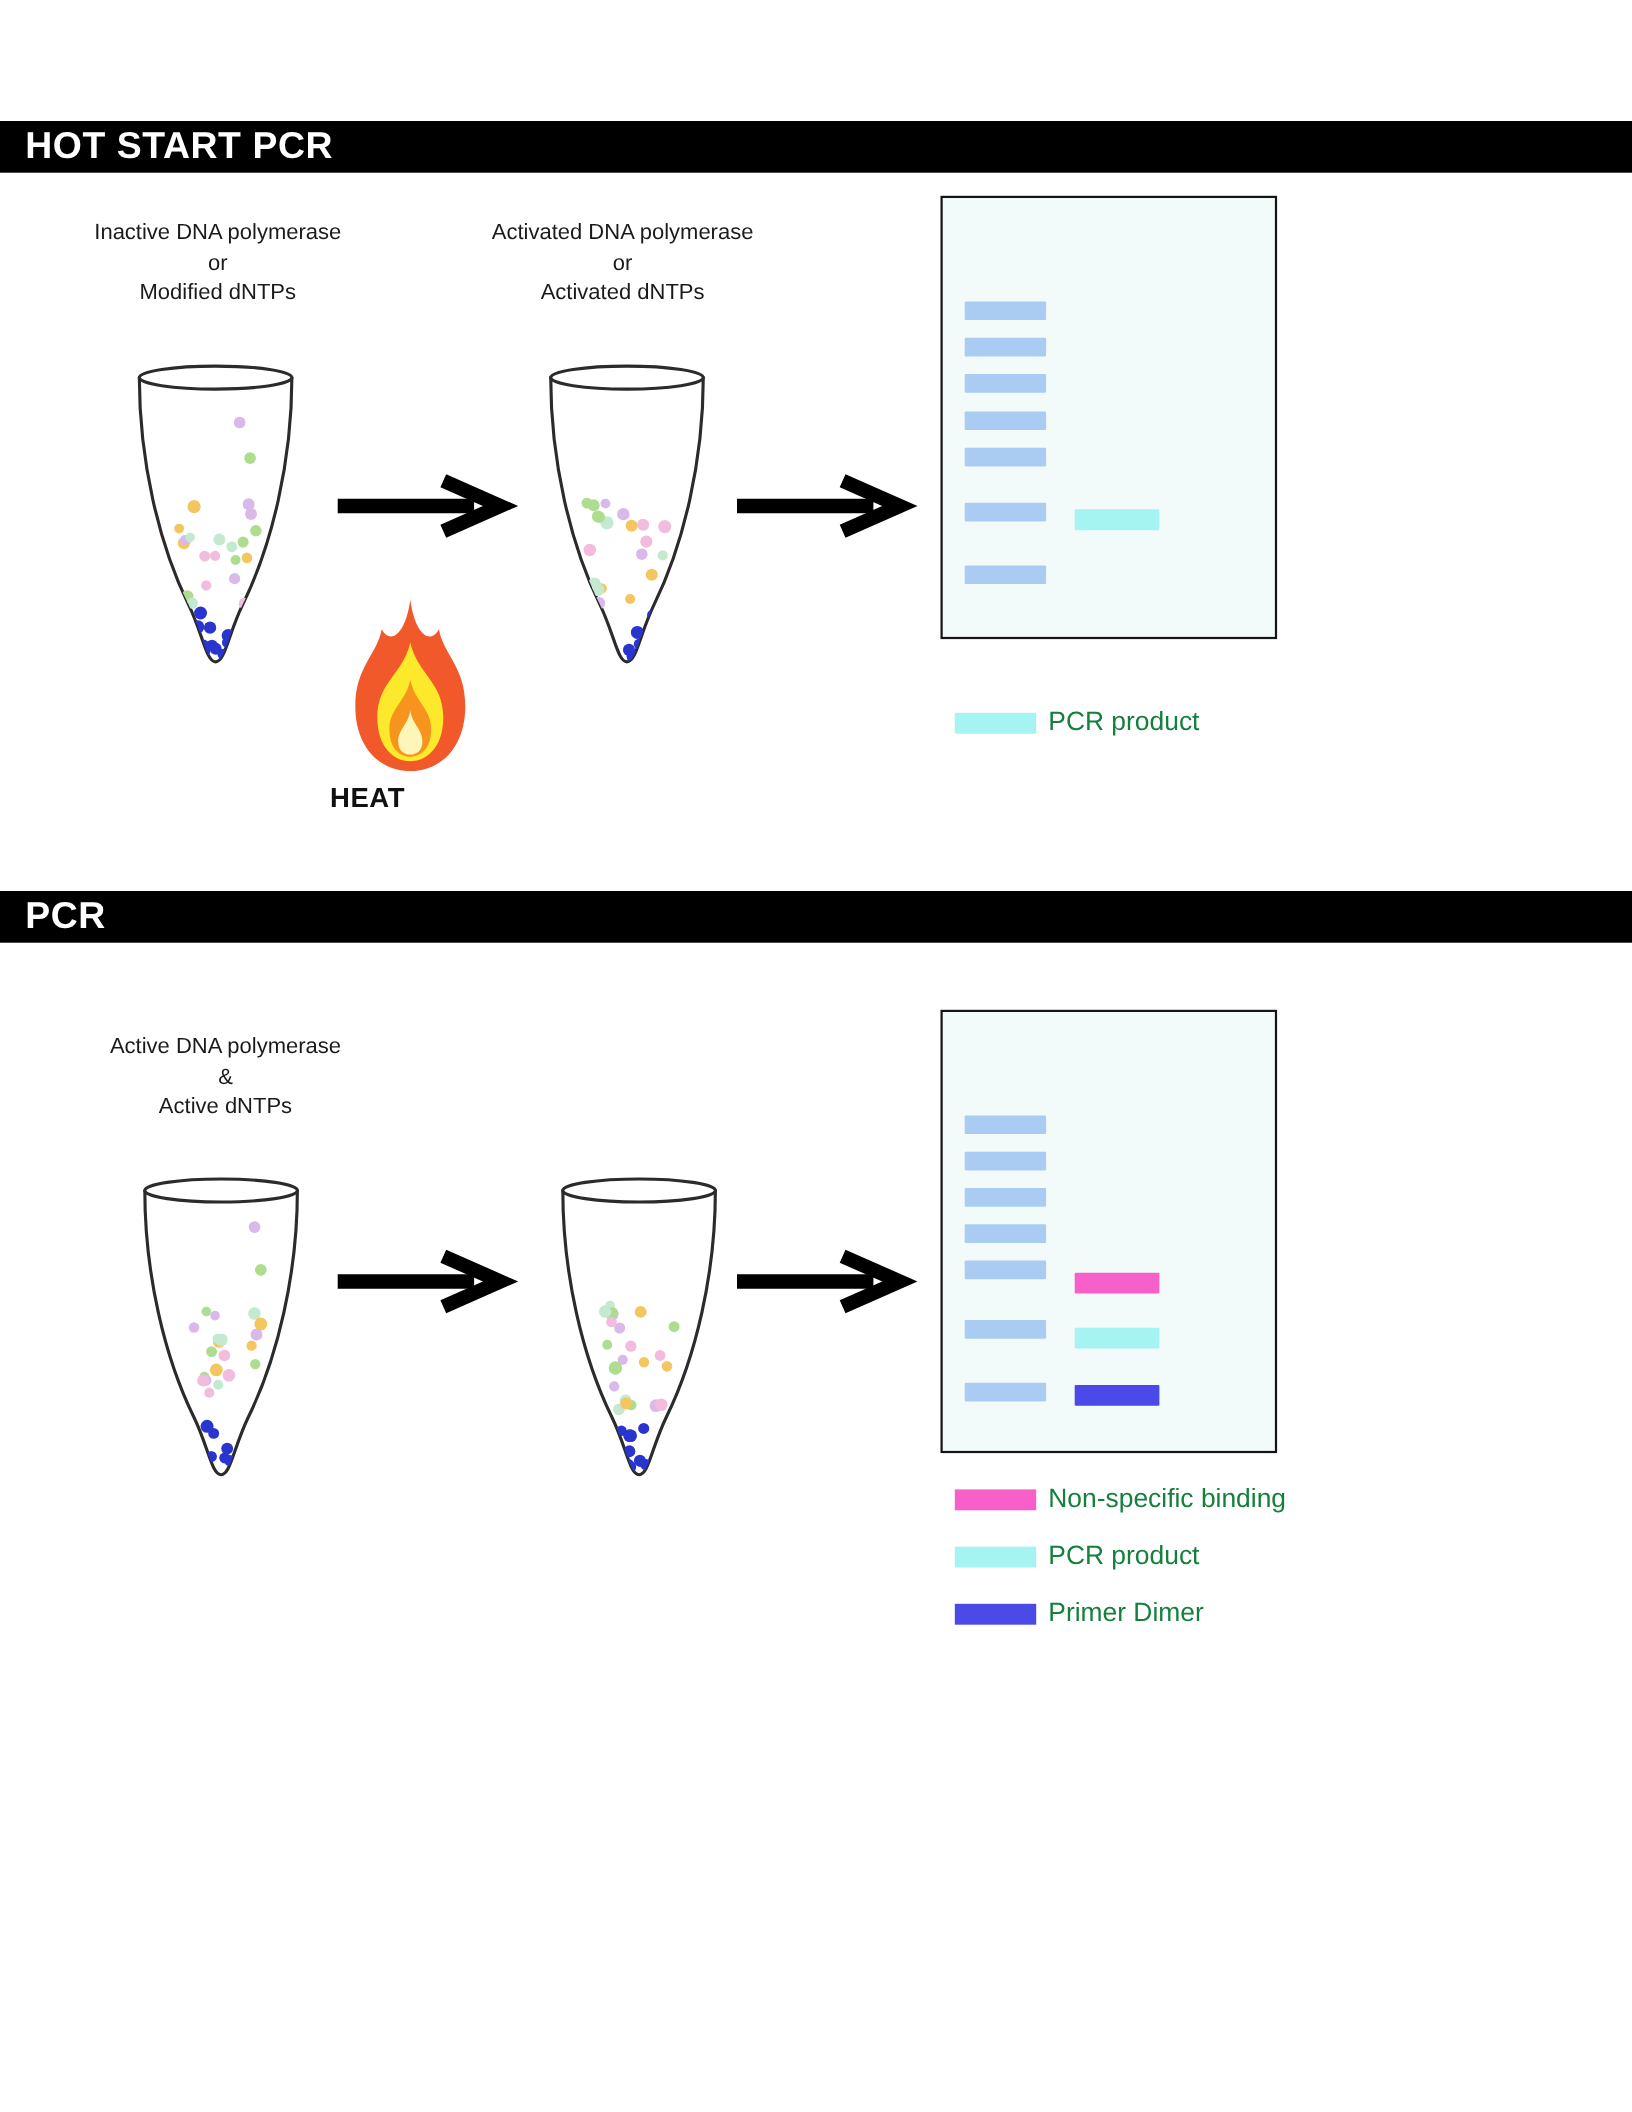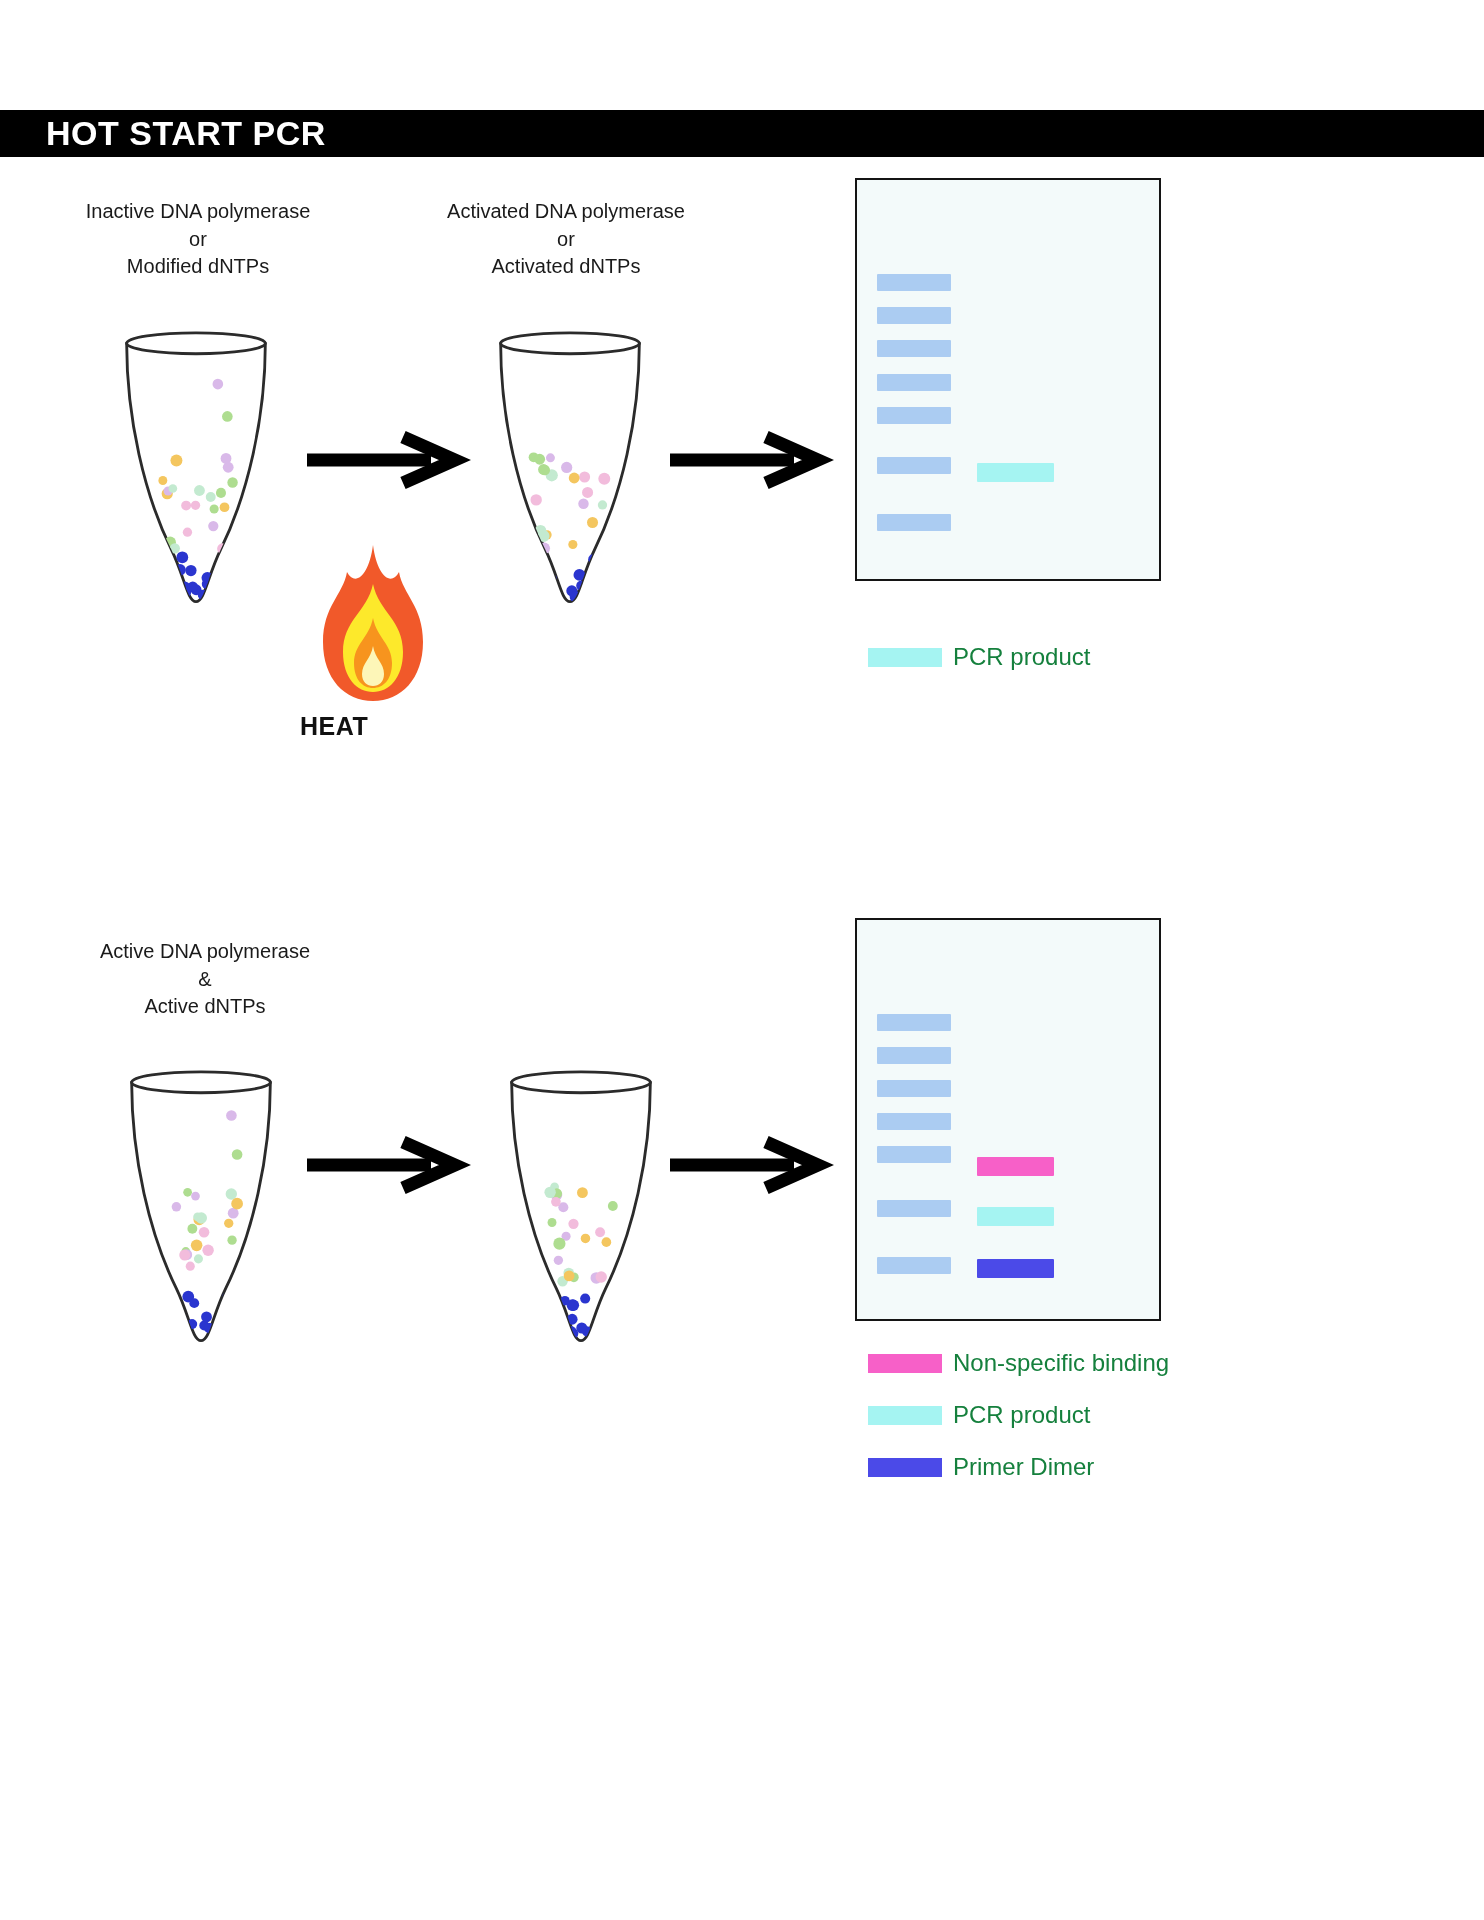--- a/index.html
+++ b/index.html
@@ -2,21 +2,21 @@
 <html><head>
 <meta charset="utf-8">
 <style>
   * { margin:0; padding:0; box-sizing:border-box; }
   html,body { background:#ffffff; }
   body { font-family:"Liberation Sans", sans-serif; color:#111; }
   .canvas { position:relative; width:1484px; height:1920px; background:#ffffff; overflow:hidden; }
 
   .banner {
     position:absolute; left:0; right:0; height:47px; background:#000000;
-    color:#ffffff; display:flex; align-items:center; padding-left:46px;
+    color:#ffffff; display:flex; align-items:center; padding-left:23px;
     font-weight:bold; font-size:34px; letter-spacing:0.5px;
   }
 
   .lbl { position:absolute; text-align:center; font-size:20px; line-height:27.5px; color:#1a1a1a; }
 
   .tube { position:absolute; width:152px; height:297px; }
 
   .arrow { position:absolute; }
 
   .flame { position:absolute; }
@@ -170,20 +170,23 @@
       <div class="band" style="left: 120px; top: 283px; width: 77px; height: 19px; background: rgb(165, 244, 242);"></div>
     </div>
 
   <div class="legend" style="left:868px; top:643px;">
     <div class="legend-row">
       <span class="swatch" style="background: rgb(165, 244, 242);"></span>
       <span class="legend-label">PCR product</span>
     </div>
   </div>
 
+  <div class="banner" style="top:810px;">
+    <span>PCR</span>
+  </div>
 
   <div class="lbl" style="left:64px; top:938px; width:282px;">
     <div>Active DNA polymerase</div>
     <div>&amp;</div>
     <div>Active dNTPs</div>
   </div>
 
   <div class="tube" id="tube-pcr-1" style="left:125px; top:1062px;"><svg viewBox="0 0 160 300" width="152" height="297">
         <defs>
           <clipPath id="tube-pcr-1-clip">

